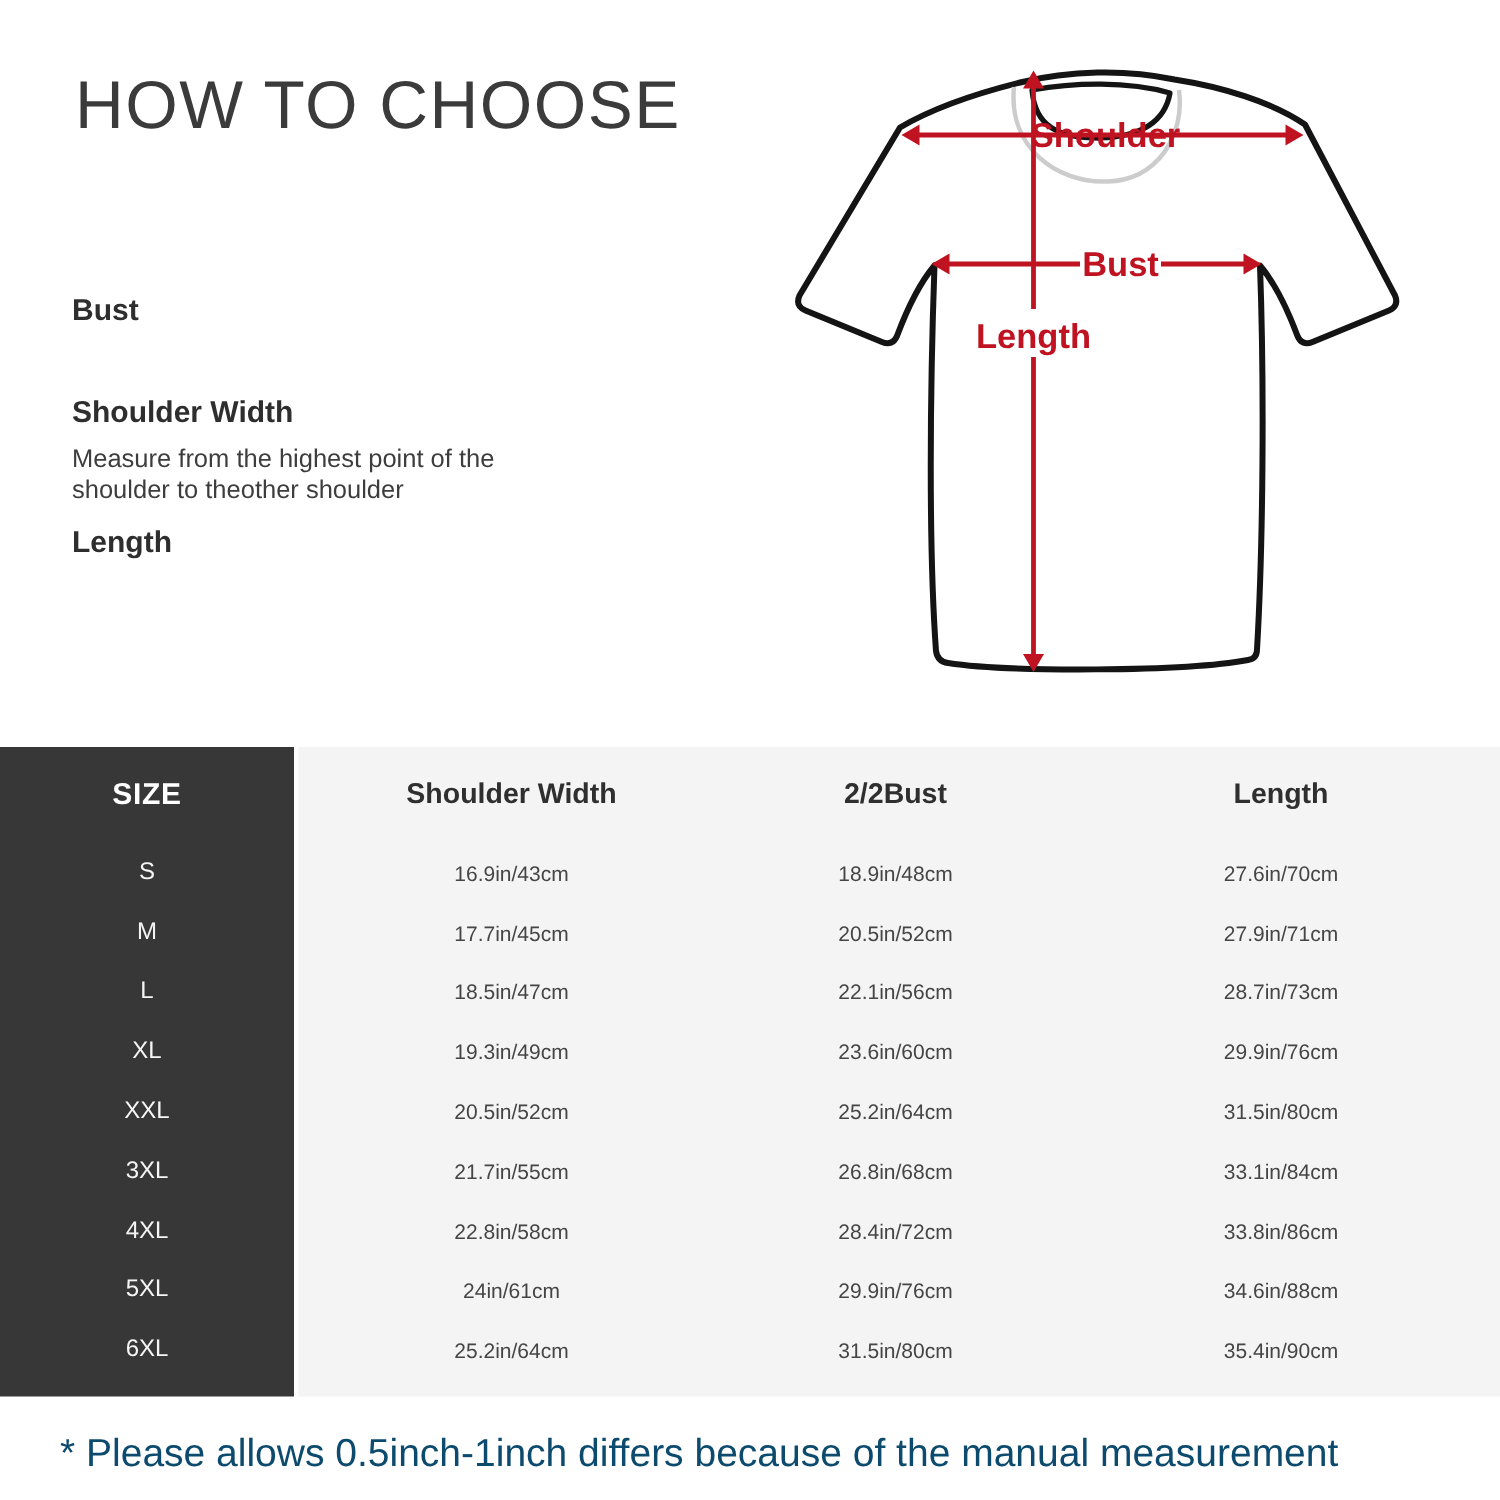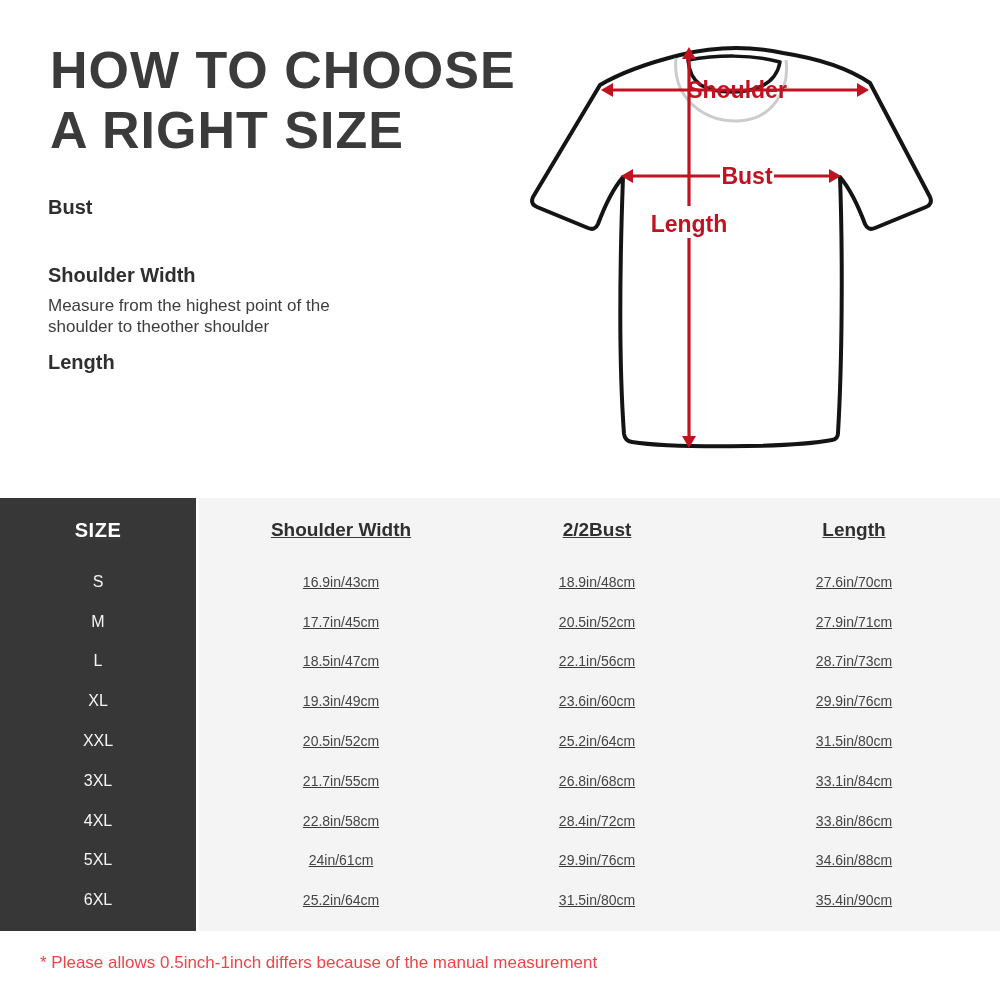--- a/index.html
+++ b/index.html
@@ -7,21 +7,21 @@
     width: 1000px; height: 1000px;
     background: #ffffff;
     font-family: "Liberation Sans", sans-serif;
     position: relative;
     overflow: hidden;
     color: #3a3a3a;
   }
   
   .title {
     position: absolute; left: 50px; top: 40px;
-    font-size: 52px; font-weight: bold; color: #3b3b3b;
+    font-size: 45px; font-weight: normal; color: #3b3b3b;
     line-height: 60px; letter-spacing: 1px;
   }
   
   .instr { position: absolute; left: 48px; width: 372px; }
   .instr-0 { top: 196px; }
   .instr-1 { top: 264px; }
   .instr-2 { top: 351px; }
   .instr-heading { font-size: 20px; font-weight: bold; color: #2e2e2e; }
   .instr-body { margin-top: 8px; font-size: 17px; color: #3d3d3d; line-height: 21px; }
   .instr-body span { display: block; }
@@ -29,39 +29,38 @@
   .diagram { position: absolute; left: 500px; top: 10px; width: 480px; height: 460px; }
   
   .size-table { position: absolute; left: 0; top: 498px; width: 1000px; height: 433px; }
   .dark-col { position: absolute; left: 0; top: 0; width: 196px; height: 433px; background: #373737; }
   .light-area { position: absolute; left: 199px; top: 0; width: 801px; height: 433px; background: #f4f4f4; }
   .tbl-grid {
     position: absolute; left: 0; top: 0; width: 860px; height: 433px;
     display: grid;
     grid-template-columns: 196px 290px 222px 292px;
     grid-template-rows: 64px repeat(9, 39.8px);
-    align-items: center; justify-items: center; text-decoration: underline;
+    align-items: center; justify-items: center;
   }
   .hdr { font-size: 19px; font-weight: bold; color: #2f2f2f; }
   .hdr-size { font-size: 20px; font-weight: bold; color: #ffffff; letter-spacing: 0.5px; }
   .size-cell { font-size: 16px; color: #f5f5f5; }
   .val-cell { font-size: 14px; color: #454545; }
   
   .footnote {
     position: absolute; left: 40px; top: 953px;
-    font-size: 17px; color: #ef4444;
+    font-size: 26px; color: #0c4a6e;
   }
   .diagram text { font-weight: bold; font-family: "Liberation Sans", sans-serif; }
 </style>
 </head>
 <body>
 
 <div class="title">
   <div>HOW TO CHOOSE</div>
-  <div>A RIGHT SIZE</div>
 </div>
 
 <div class="instr instr-0">
   <div class="instr-heading">Bust</div>
 </div>
 <div class="instr instr-1">
   <div class="instr-heading">Shoulder Width</div>
   <div class="instr-body">
     <span>Measure from the highest point of the</span>
     <span>shoulder to theother shoulder</span>

